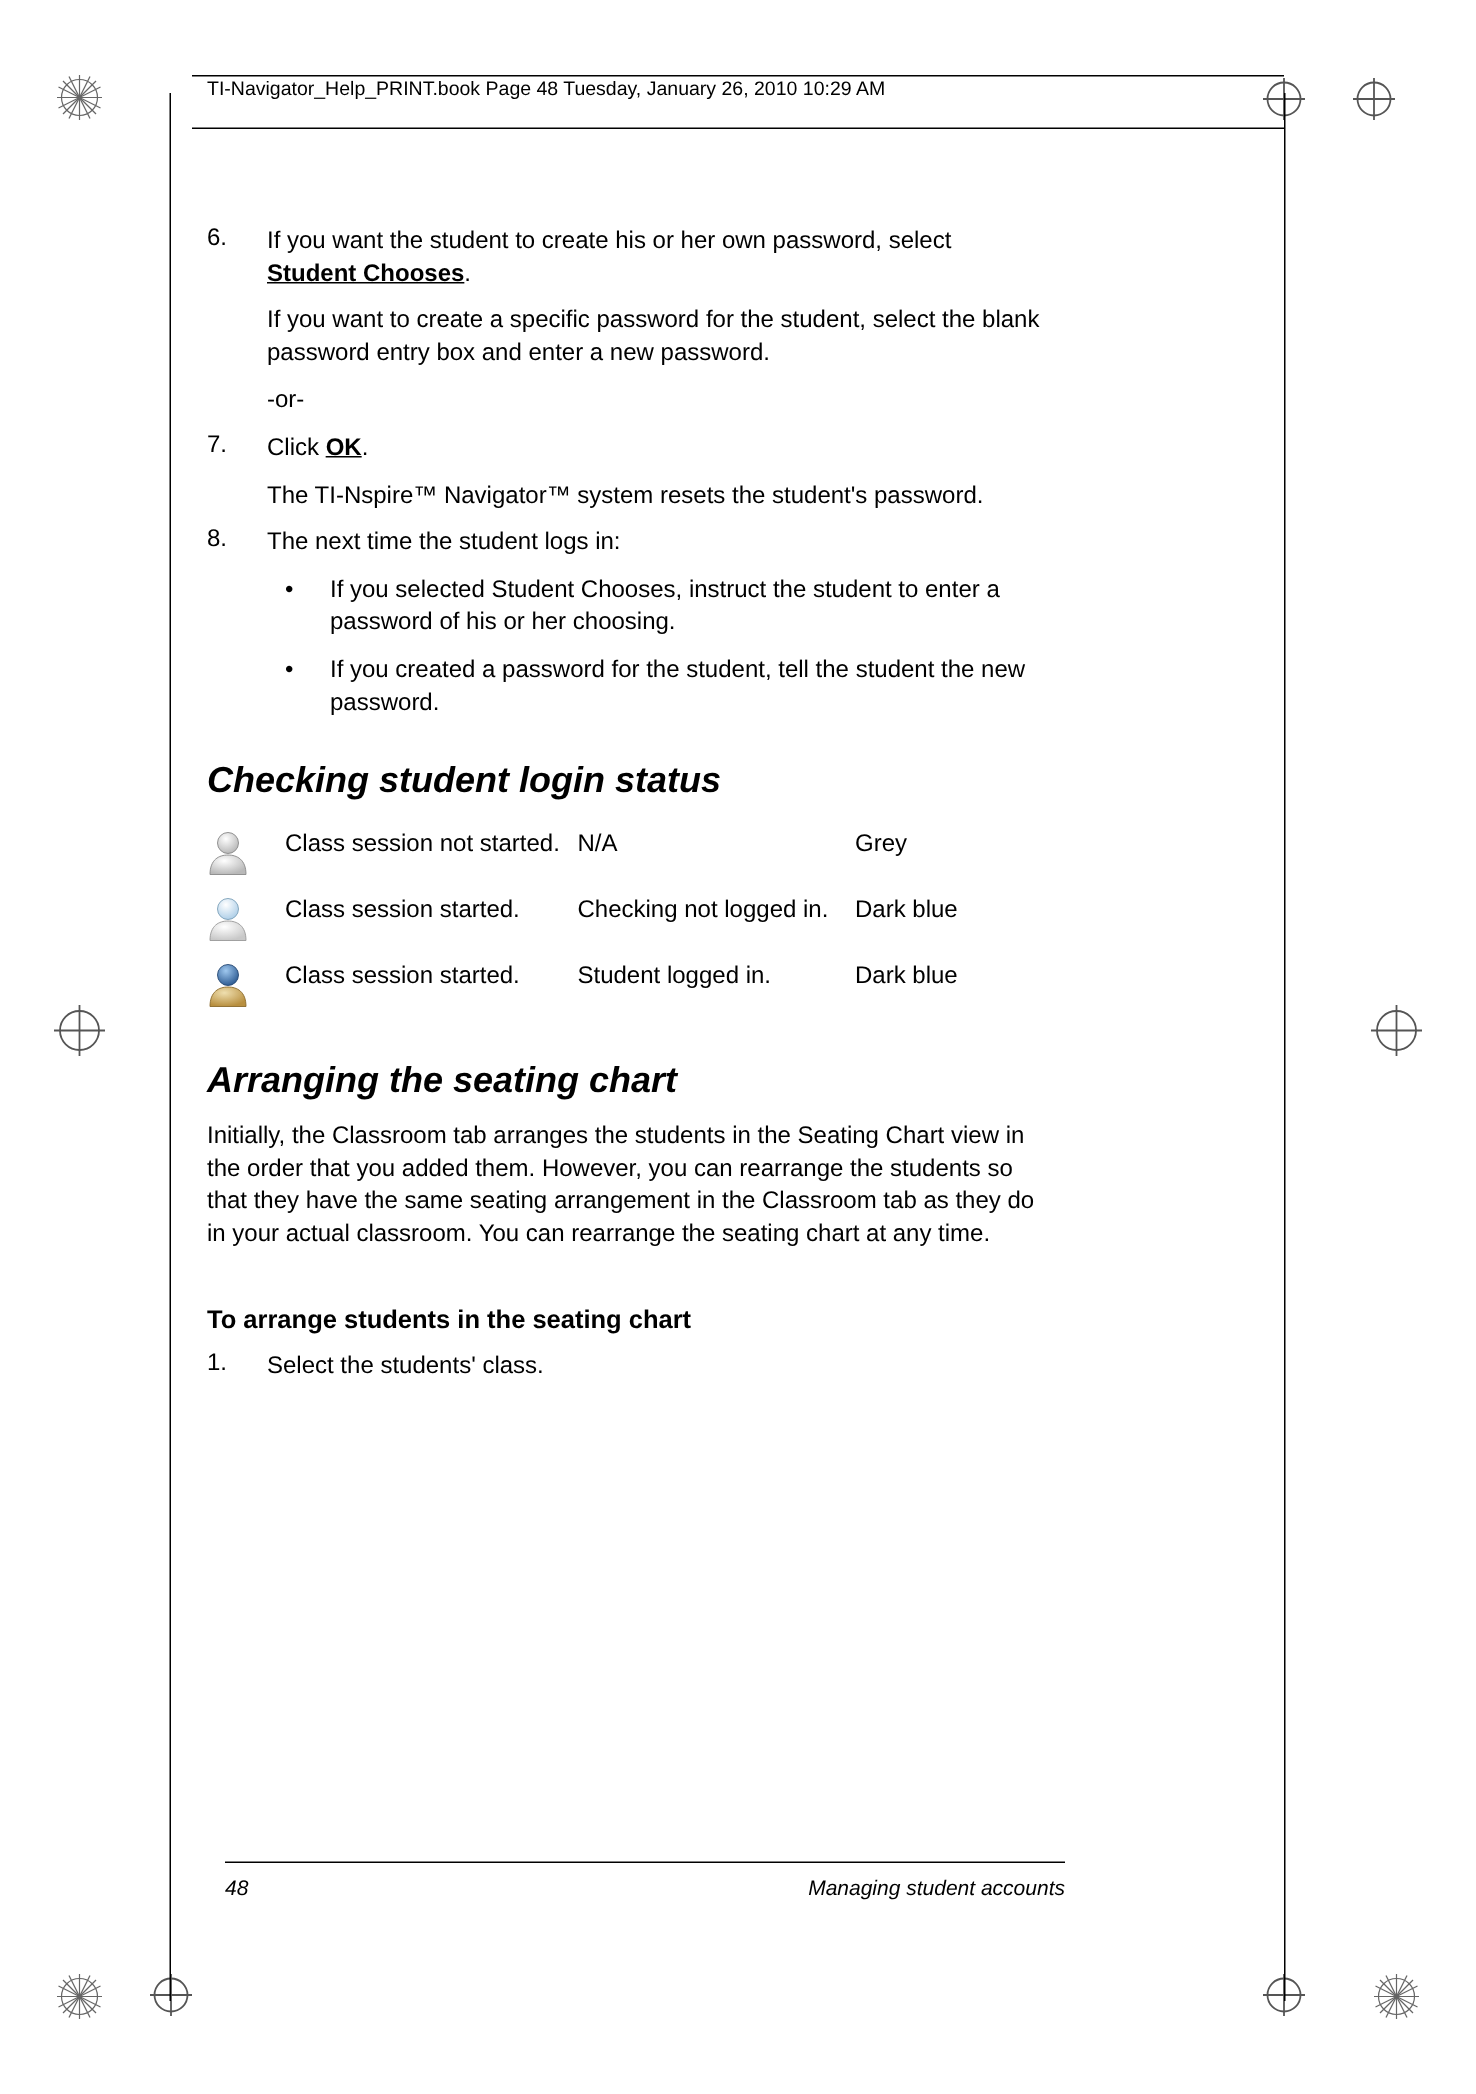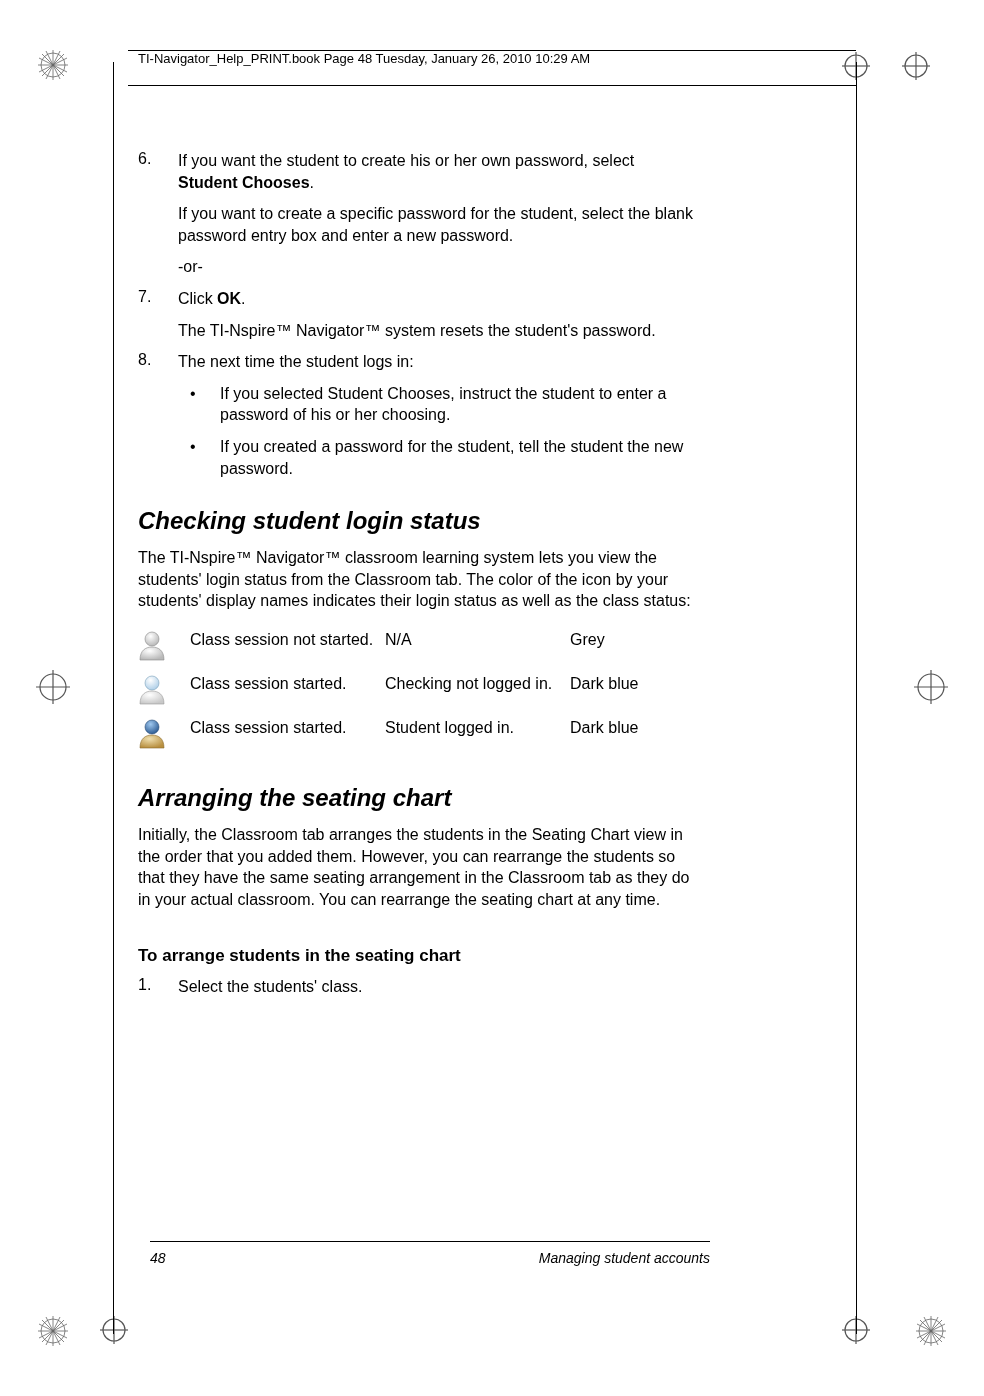--- a/index.html
+++ b/index.html
@@ -73,21 +73,21 @@
     position: absolute;
     left: 150px;
     width: 560px;
     bottom: 130px;
   }
   .footer-rule { border-top: 1px solid #000; margin-bottom: 8px; }
   .footer-row { display: flex; justify-content: space-between; font-size: 14px; font-style: italic; }
   .footer-page { font-style: italic; }
   .footer-title { font-style: italic; }
 
-  .bold { font-weight: bold; }
+  .bold { font-weight: bold; text-decoration: underline; }
 </style>
 </head>
 <body>
 
 <div class="reg-starburst" style="top:50px; left:38px;">
   <svg viewBox="0 0 30 30">
       <g stroke="#666" stroke-width="0.8" fill="none">
         <circle cx="15" cy="15" r="12"></circle>
         <line x1="15" y1="0" x2="15" y2="30"></line>
         <line x1="0" y1="15" x2="30" y2="15"></line>
@@ -222,21 +222,20 @@
         <div class="bullet-body">If you selected Student Chooses, instruct the student to enter a password of his or her choosing.</div>
       </div>
       <div class="bullet-row">
         <div class="bullet-sym">•</div>
         <div class="bullet-body">If you created a password for the student, tell the student the new password.</div>
       </div>
     </div>
   </div>
 
   <h2 class="section">Checking student login status</h2>
-  <p class="para">The TI-Nspire™ Navigator™ classroom learning system lets you view the students' login status from the Classroom tab. The color of the icon by your students' display names indicates their login status as well as the class status:</p>
 
   <div class="table">
 
     <div class="table-row">
       <div class="cell-icon">
         <svg class="person-icon" viewBox="0 0 28 32">
             <defs>
               <radialGradient id="g1" cx="40%" cy="30%" r="70%">
                 <stop offset="0%" stop-color="#ffffff"></stop>
                 <stop offset="100%" stop-color="#b8b8b8"></stop>

